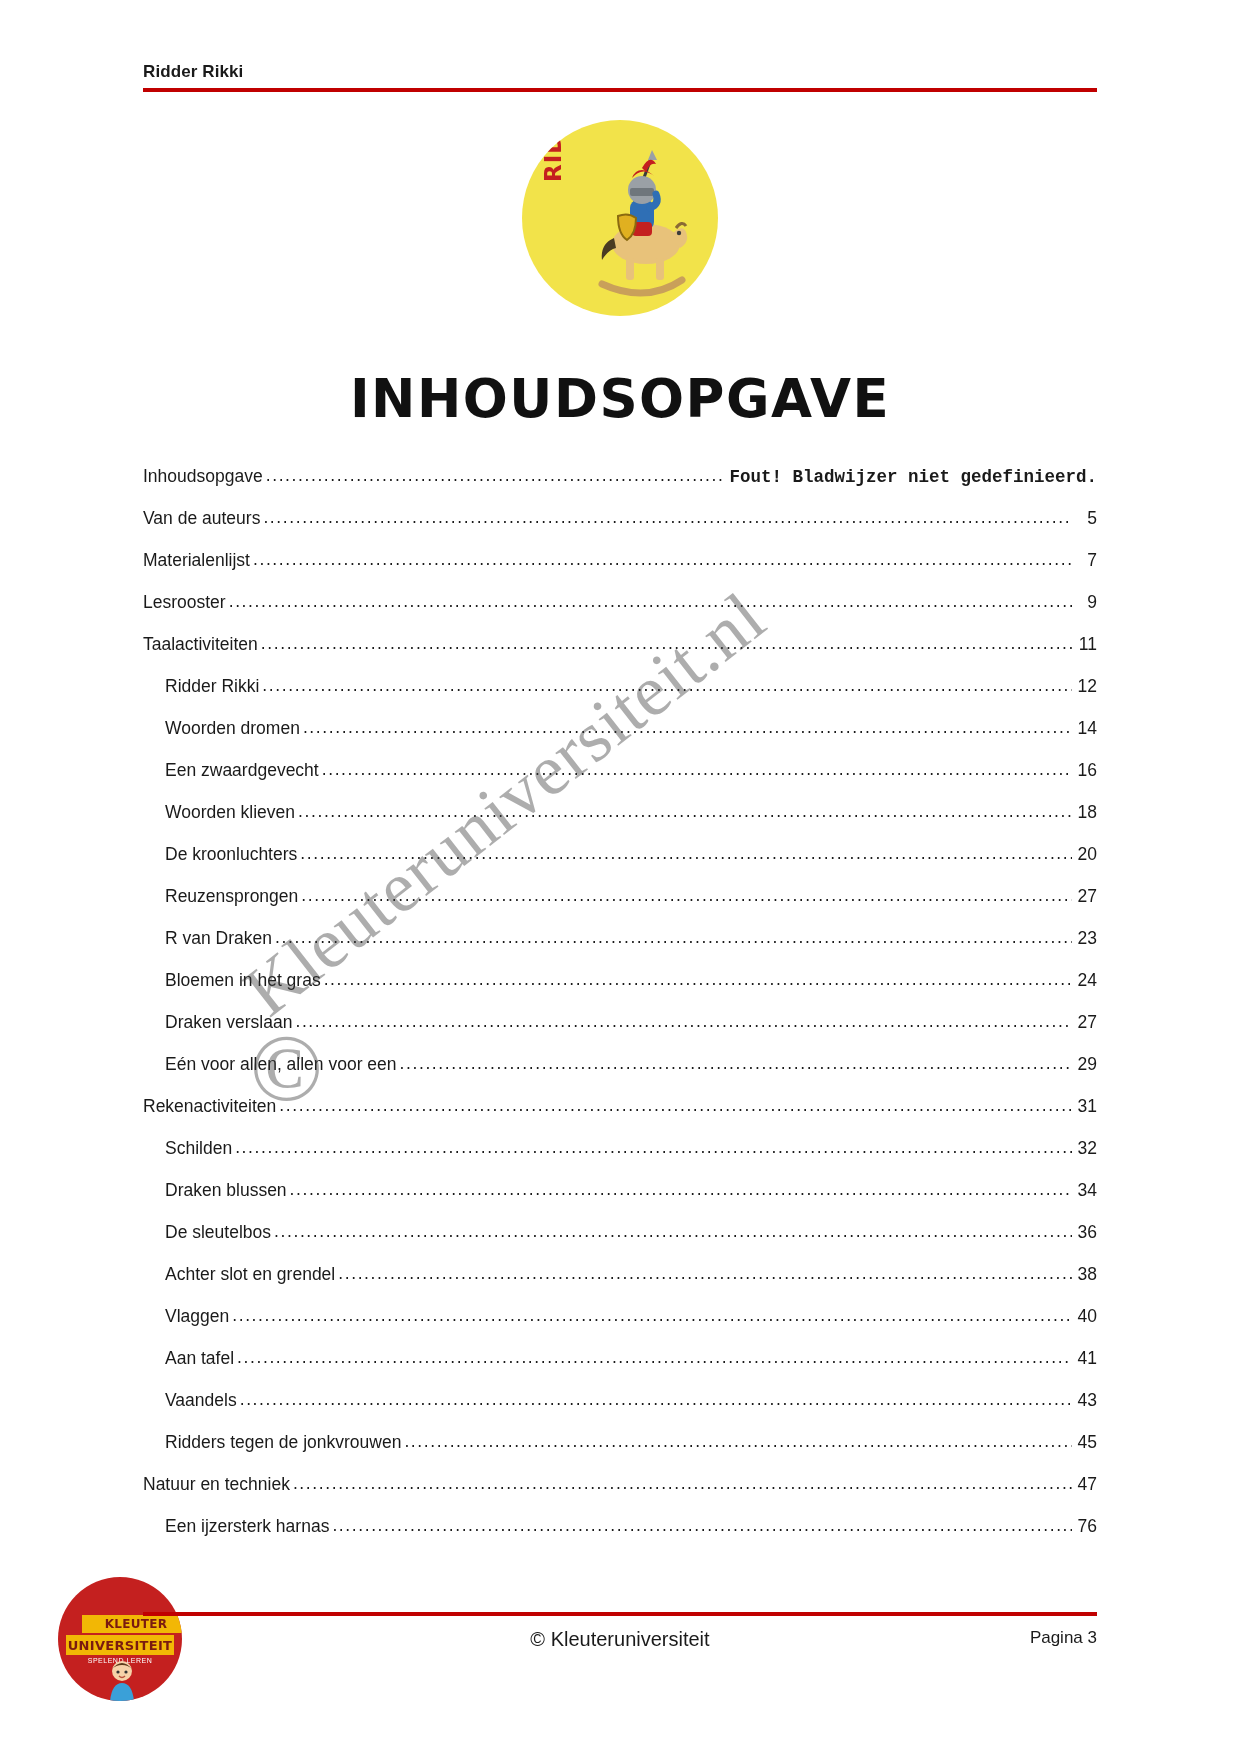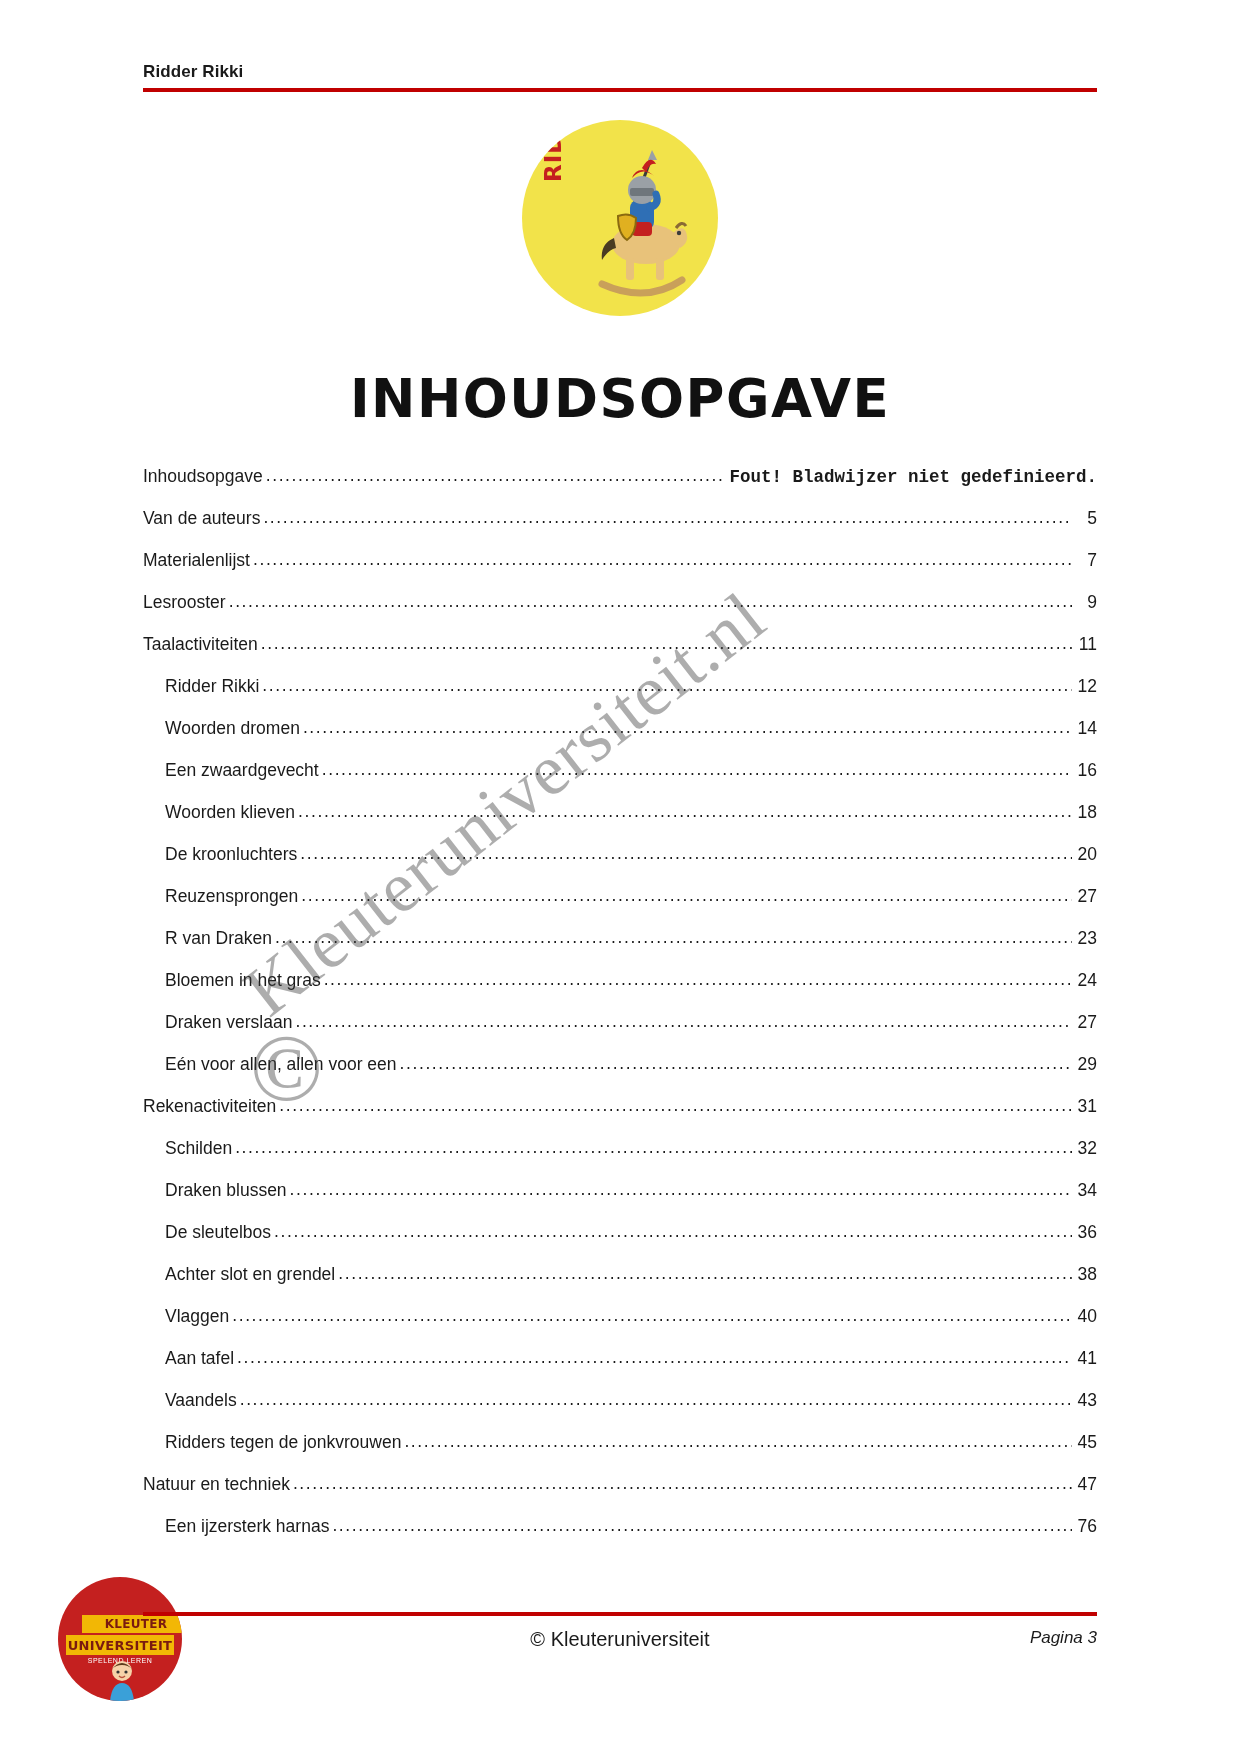--- a/index.html
+++ b/index.html
@@ -192,21 +192,20 @@
     text-align: center;
     font-size: 20px;
     color: #1a1a1a;
   }
   .footer-right {
     position: absolute;
     right: 0;
     top: 0;
     font-size: 17px;
     color: #1a1a1a;
-    font-style: italic;
   }
 
   
   .foot-logo {
     position: absolute;
     left: 58px;
     top: 1577px;
     width: 124px;
     height: 124px;
     border-radius: 50%;

